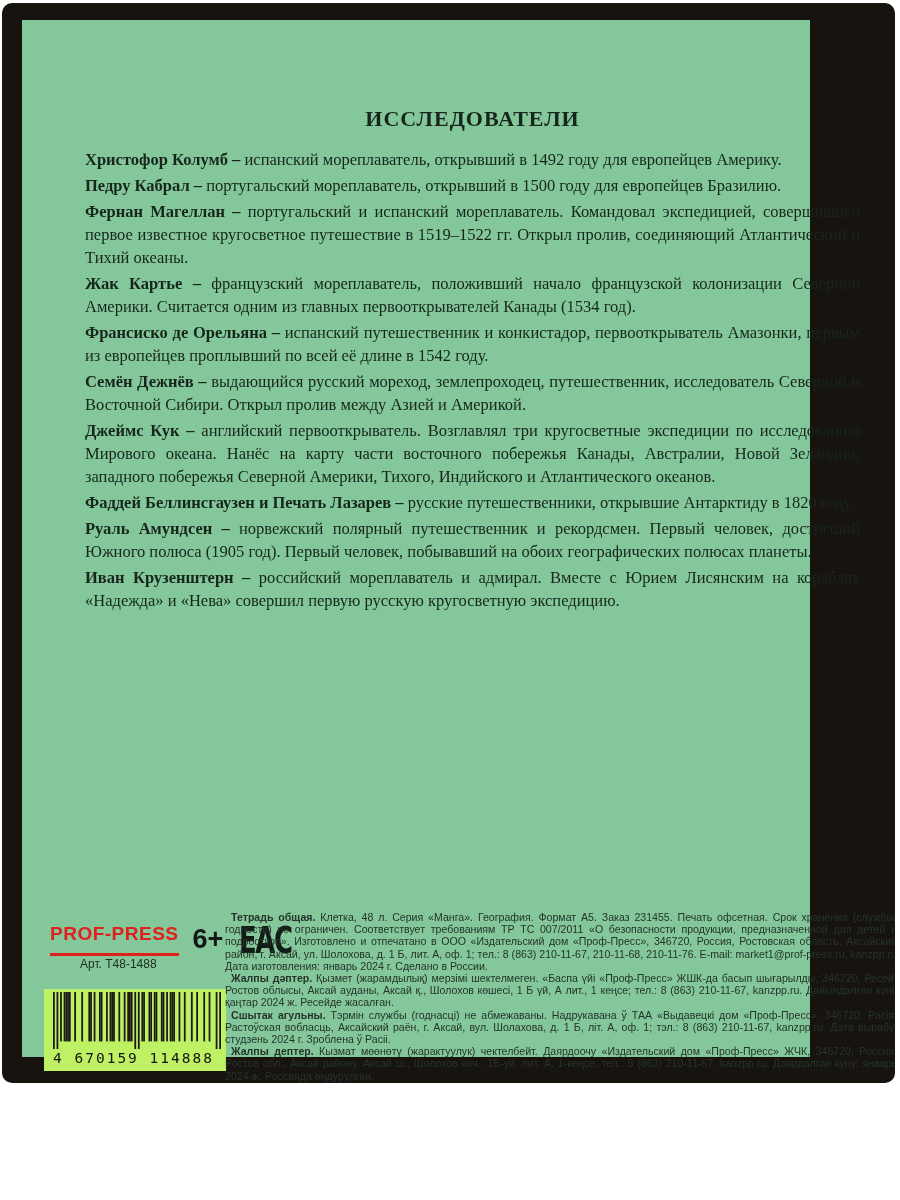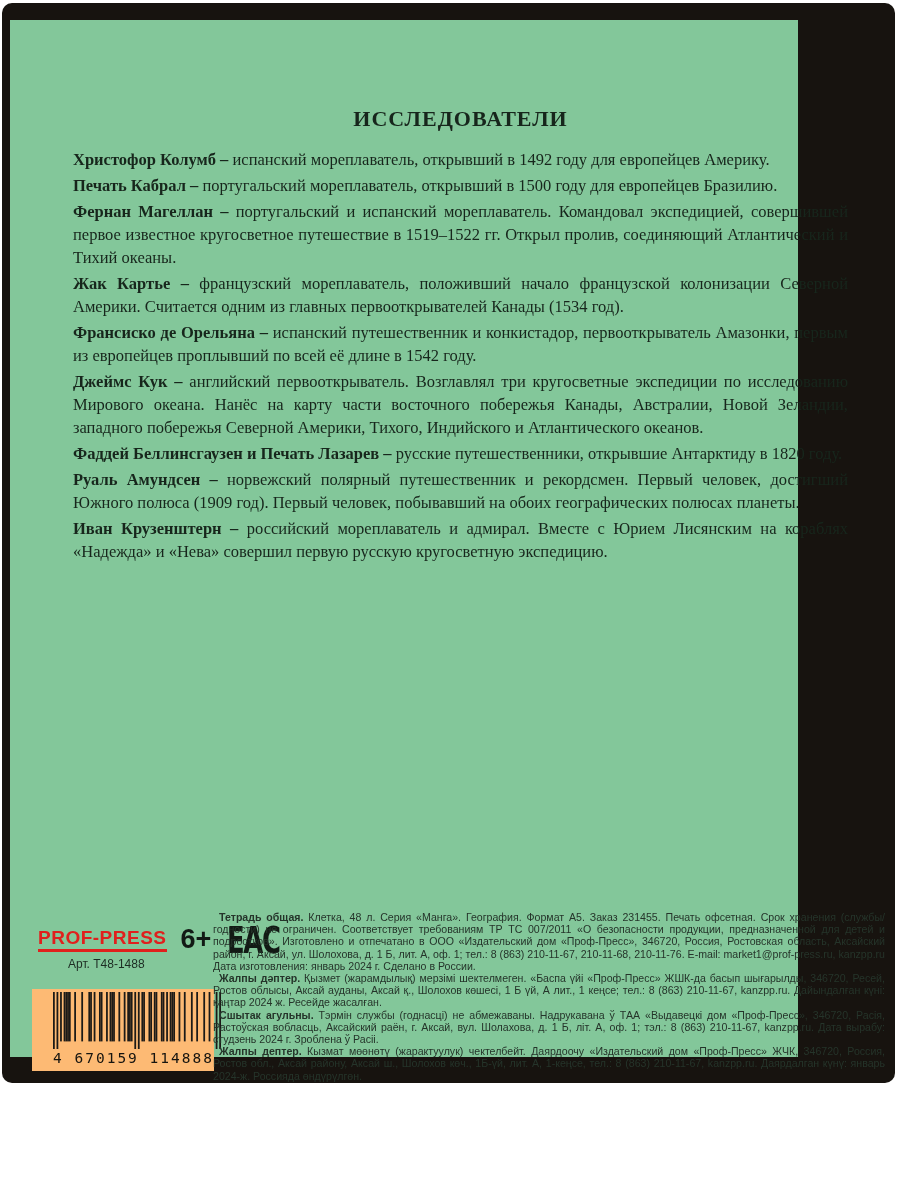--- a/index.html
+++ b/index.html
@@ -5,57 +5,57 @@
   html,body{margin:0;padding:0;}
   body{
     width:900px;height:1200px;background:#ffffff;position:relative;overflow:hidden;
     font-family:"Liberation Serif", serif;
   }
   .notebook{
     position:absolute;left:2px;top:3px;width:893px;height:1080px;
     background:var(--band-black,#17130f);border-radius:10px;overflow:hidden;
   }
   .cover{
-    position:absolute;left:8px;top:17px;width:788px;height:1037px;
+    position:absolute;left:20px;top:17px;width:788px;height:1037px;
     background:var(--green,#83c79a);
   }
   .content{position:absolute;left:63px;top:0;width:775px;}
   .title{
     margin:86px 0 16px 0;text-align:center;
     font-size:22px;font-weight:bold;letter-spacing:1px;
     color:var(--text,#17261c);
   }
   .entries p{
     margin:0 0 3px 0;text-align:justify;
     font-size:16.5px;line-height:23px;color:var(--text,#17261c);
   }
   .entries p b{font-weight:bold;margin-top:46px;}
   .footer{position:absolute;left:0;top:885px;width:888px;height:152px;}
   .brand-row{position:absolute;left:28px;top:14px;display:flex;align-items:center;}
   .brand{
     font-family:"Liberation Sans",sans-serif;font-weight:bold;font-size:19px;
     color:var(--brand-red,#e0201d);border-bottom:3px solid var(--brand-red,#e0201d);
-    padding-bottom:0;letter-spacing:0.5px;
+    padding-bottom:8px;letter-spacing:0.5px;
   }
   .age{
     font-family:"Liberation Sans",sans-serif;font-weight:bold;font-size:27px;
     color:#121a15;margin-left:14px;
   }
   .eac{
     font-family:"DejaVu Sans",sans-serif;font-weight:bold;font-size:36px;
     color:#121a15;margin-left:16px;display:inline-block;transform:scale(0.72,1.05);
     transform-origin:left center;letter-spacing:-2px;
   }
   .article{
     position:absolute;left:58px;top:52px;
     font-family:"Liberation Sans",sans-serif;font-size:12px;color:#1d2c23;
   }
   .barcode-box{
     position:absolute;left:22px;top:84px;width:182px;height:82px;
-    background:#fdba74;padding:3px 21px;box-sizing:border-box;
+    background:#bef264;padding:3px 9px;box-sizing:border-box;
   }
   .barcode-bars{display:block;width:168px;height:57px;}
   .barcode-digits{
     font-family:"DejaVu Sans Mono",monospace;font-size:14.5px;color:#16140f;
     letter-spacing:2px;margin-top:1px;white-space:nowrap;
   }
   .imprint{position:absolute;left:203px;top:6px;width:672px;}
   .imprint p{
     margin:0;font-family:"Liberation Sans",sans-serif;
     font-size:10.6px;line-height:12.2px;color:#25342a;text-align:justify;
@@ -64,27 +64,28 @@
 </style>
 </head>
 <body style="--green: #83c79a; --text: #17261c; --brand-red: #e0201d; --band-black: #17130f; --bar-ink: #1c1a17;">
 
 <div class="notebook">
   <div class="cover">
     <div class="content">
       <div class="title">ИССЛЕДОВАТЕЛИ</div>
       <div class="entries" id="entries">
           <p><b>Христофор Колумб –</b><span> испанский мореплаватель, открывший в 1492 году для европейцев Америку.</span></p>
-          <p><b>Печать Кабрал –</b><span> португальский мореплаватель, открывший в 1500 году для европейцев Бразилию.</span></p>
+          <p><b>Педру Кабрал –</b><span> португальский мореплаватель, открывший в 1500 году для европейцев Бразилию.</span></p>
           <p><b>Фернан Магеллан –</b><span> португальский и испанский мореплаватель. Командовал экспедицией, совершившей первое известное кругосветное путешествие в 1519–1522 гг. Открыл пролив, соединяющий Атлантический и Тихий океаны.</span></p>
           <p><b>Жак Картье –</b><span> французский мореплаватель, положивший начало французской колонизации Северной Америки. Считается одним из главных первооткрывателей Канады (1534 год).</span></p>
           <p><b>Франсиско де Орельяна –</b><span> испанский путешественник и конкистадор, первооткрыватель Амазонки, первым из европейцев проплывший по всей её длине в 1542 году.</span></p>
+          <p><b>Семён Дежнёв –</b><span> выдающийся русский мореход, землепроходец, путешественник, исследователь Северной и Восточной Сибири. Открыл пролив между Азией и Америкой.</span></p>
           <p><b>Джеймс Кук –</b><span> английский первооткрыватель. Возглавлял три кругосветные экспедиции по исследованию Мирового океана. Нанёс на карту части восточного побережья Канады, Австралии, Новой Зеландии, западного побережья Северной Америки, Тихого, Индийского и Атлантического океанов.</span></p>
           <p><b>Фаддей Беллинсгаузен и Печать Лазарев –</b><span> русские путешественники, открывшие Антарктиду в 1820 году.</span></p>
-          <p><b>Руаль Амундсен –</b><span> норвежский полярный путешественник и рекордсмен. Первый человек, достигший Южного полюса (1909 год). Первый человек, побывавший на обоих географических полюсах планеты.</span></p>
+          <p><b>Руаль Амундсен –</b><span> норвежский полярный путешественник и рекордсмен. Первый человек, достигший Южного полюса (1905 год). Первый человек, побывавший на обоих географических полюсах планеты.</span></p>
           <p><b>Иван Крузенштерн –</b><span> российский мореплаватель и адмирал. Вместе с Юрием Лисянским на кораблях «Надежда» и «Нева» совершил первую русскую кругосветную экспедицию.</span></p>
         </div>
     </div>
     <div class="footer">
       <div class="brand-row">
         <span class="brand">PROF-PRESS</span>
         <span class="age">6+</span>
         <span class="eac">ЕАС</span>
       </div>
       <div class="article">Арт. Т48-1488</div>

